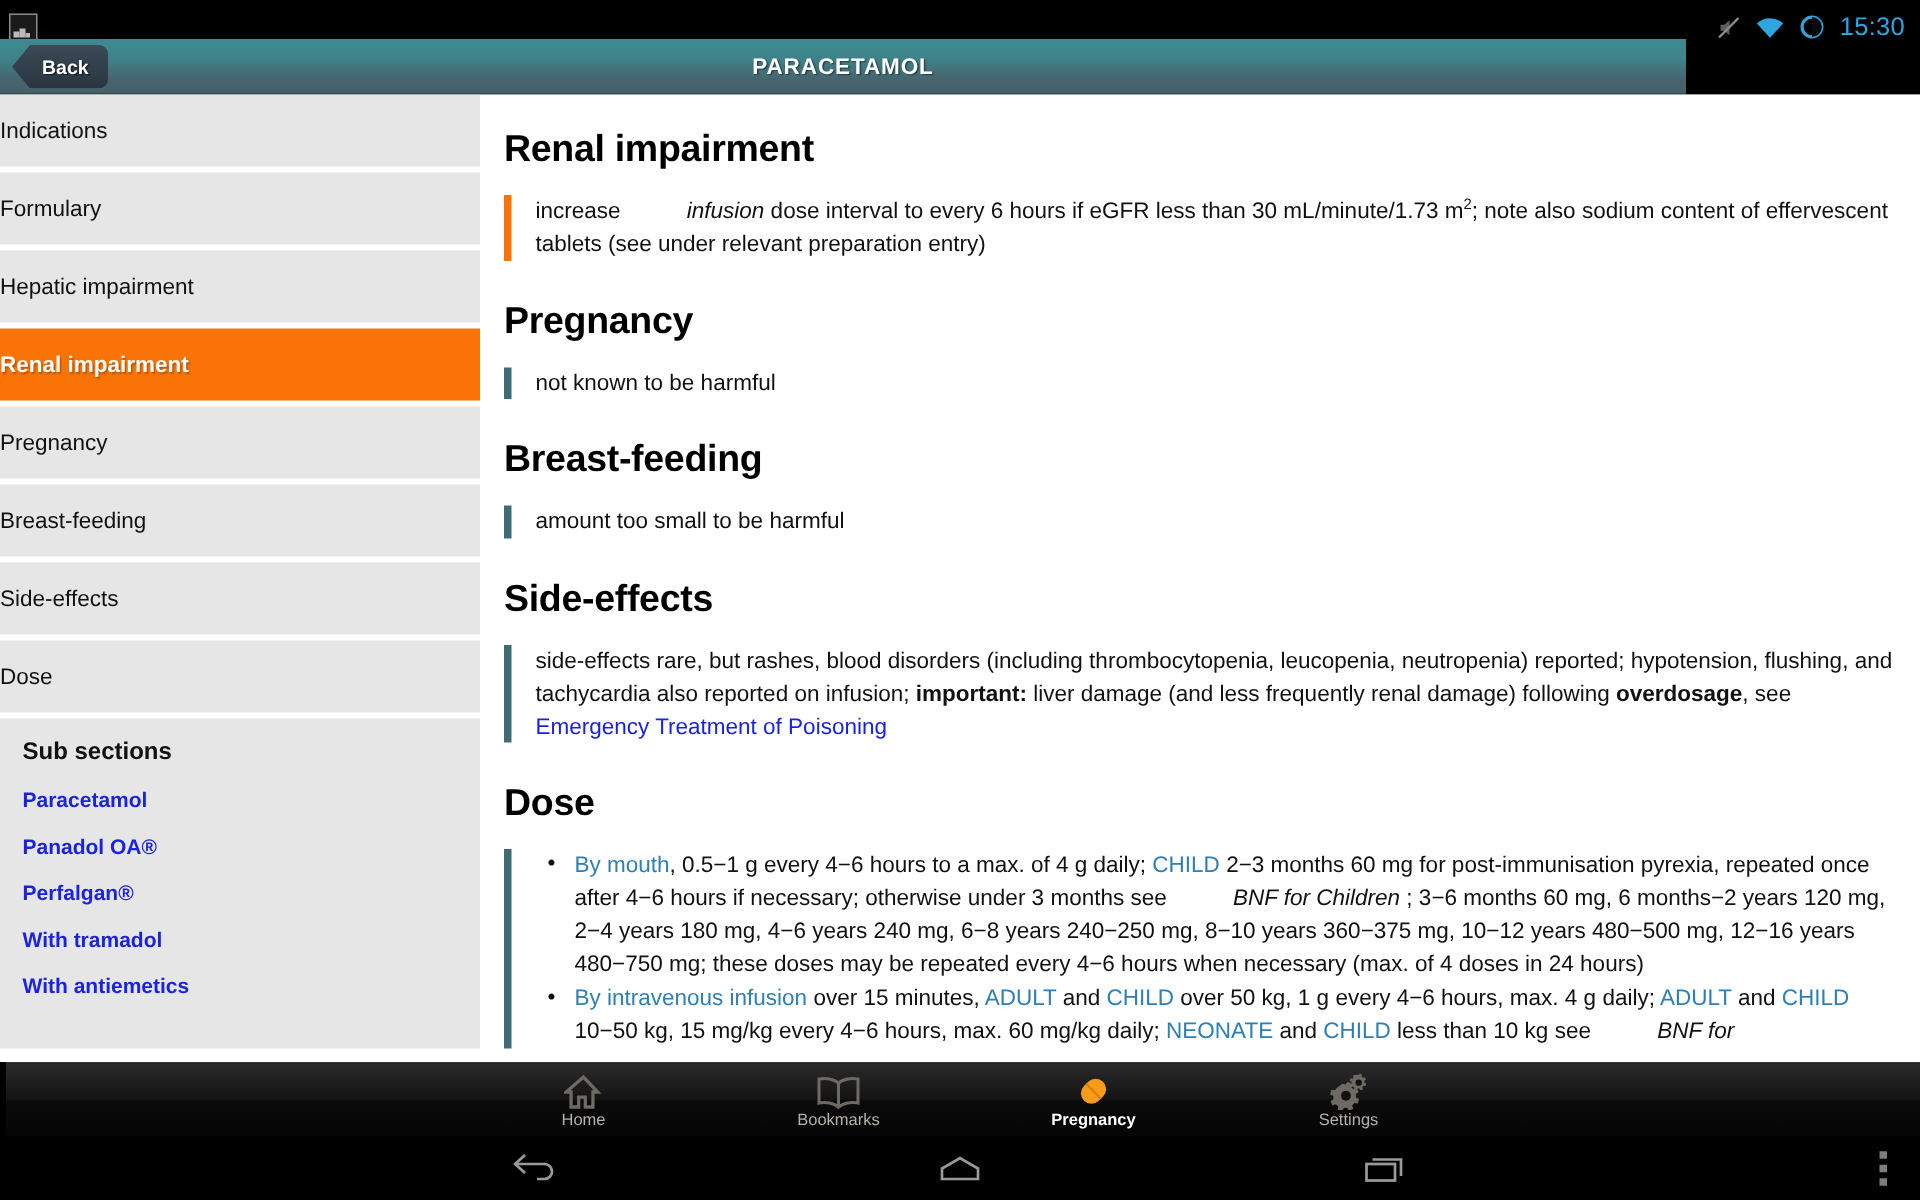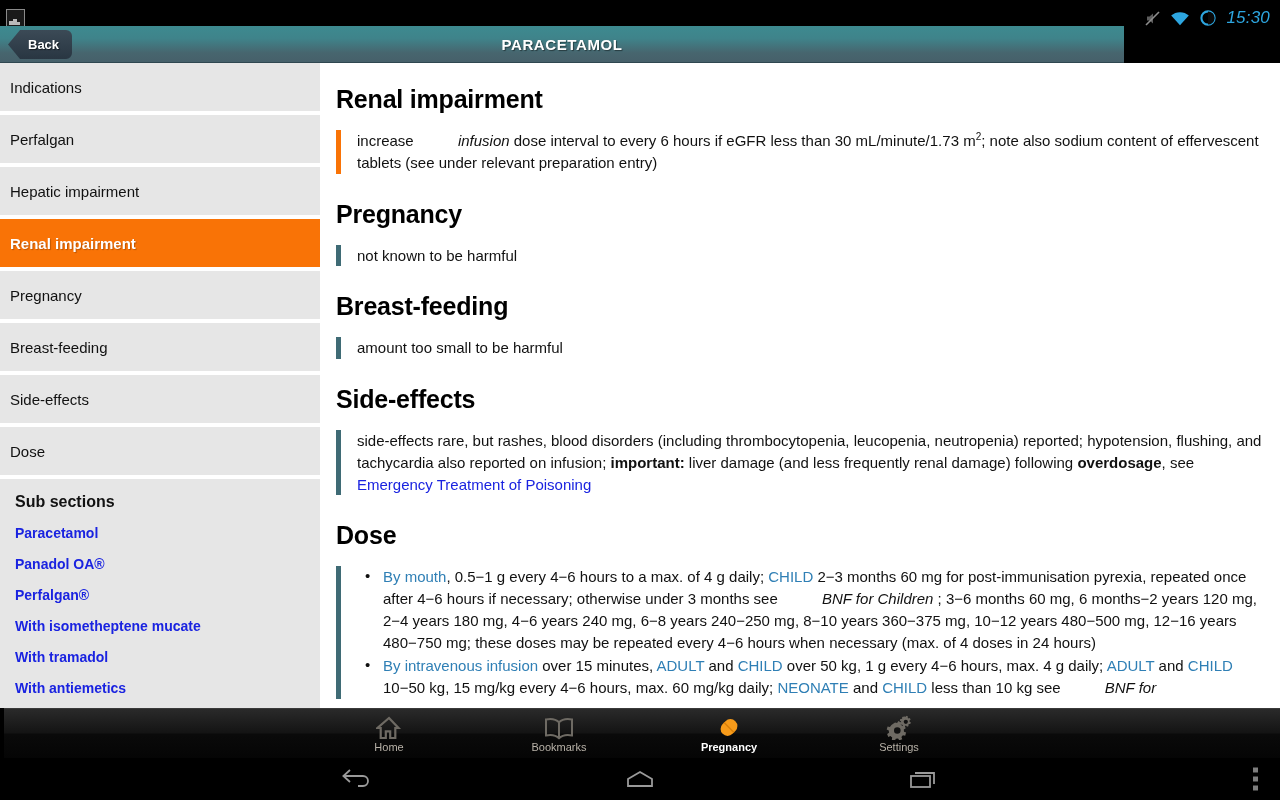--- a/index.html
+++ b/index.html
@@ -7,21 +7,21 @@
     width: 1280px; height: 800px;
     background: #000;
     font-family: "Liberation Sans", sans-serif;
     overflow: hidden;
   }
   #app { position: relative; width: 1280px; height: 800px; }
 
   
   .statusbar {
     position: absolute; left: 0; top: 0; width: 1280px; height: 36px;
-    background: #000; display: flex; align-items: center; font-style: italic;
+    background: #000; display: flex; align-items: center;
   }
   .sb-left { display: flex; align-items: center; padding-left: 6px; }
   .sb-appicon {
     width: 19px; height: 19px; border: 1.5px solid #8a8a8a;
     display: block; position: relative; background: #1a1a1a;
   }
   .sb-appicon i { position: absolute; bottom: 2px; display: block; background: #b9b9b9; }
   .sb-appicon i.a { left: 2px; width: 4px; height: 4px; }
   .sb-appicon i.b { left: 6px; width: 4px; height: 6px; }
   .sb-appicon i.c { left: 10px; width: 3px; height: 3px; }
@@ -60,21 +60,21 @@
     background: #fff; display: flex; overflow: hidden;
   }
 
   
   .sidebar {
     width: 320px; height: 100%;
     background: #fff; overflow: hidden; flex: 0 0 320px;
   }
   .side-item {
     height: 48px; background: #e6e6e6; display: flex; align-items: center;
-    padding-left: 10px; margin-bottom: 4px; cursor: pointer;
+    padding-left: 0; margin-bottom: 4px; cursor: pointer;
   }
   .side-item .lbl { font-size: 15px; color: #111; }
   .side-item.active { background: #f97306; }
   .side-item.active .lbl { color: #fff; font-weight: bold; text-shadow: 1px 1px 1px rgba(0,0,0,.25); }
 
   .subsections {
     background: #e6e6e6; padding: 14px 3px 14px 15px; min-height: 220px;
   }
   .subsections .sub-title { font-size: 16px; font-weight: bold; color: #111; margin-bottom: 14px; }
   .subsections .sub-link {
@@ -172,21 +172,21 @@
     <div class="title">PARACETAMOL</div>
   </div>
 
   <div class="body">
 
     <div class="sidebar">
       <div class="side-item">
         <span class="lbl">Indications</span>
       </div>
       <div class="side-item">
-        <span class="lbl">Perfalgan</span>
+        <span class="lbl">Formulary</span>
       </div>
       <div class="side-item">
         <span class="lbl">Hepatic impairment</span>
       </div>
       <div class="side-item active">
         <span class="lbl">Renal impairment</span>
       </div>
       <div class="side-item">
         <span class="lbl">Pregnancy</span>
       </div>
@@ -198,21 +198,20 @@
       </div>
       <div class="side-item">
         <span class="lbl">Dose</span>
       </div>
 
       <div class="subsections">
         <div class="sub-title">Sub sections</div>
         <a class="sub-link">Paracetamol</a>
         <a class="sub-link">Panadol OA®</a>
         <a class="sub-link">Perfalgan®</a>
-        <a class="sub-link">With isometheptene mucate</a>
         <a class="sub-link">With tramadol</a>
         <a class="sub-link">With antiemetics</a>
       </div>
     </div>
 
     <div class="content">
 
       <div class="sec">
         <h2 class="sec-h">Renal impairment</h2>
         <div class="block orange">

